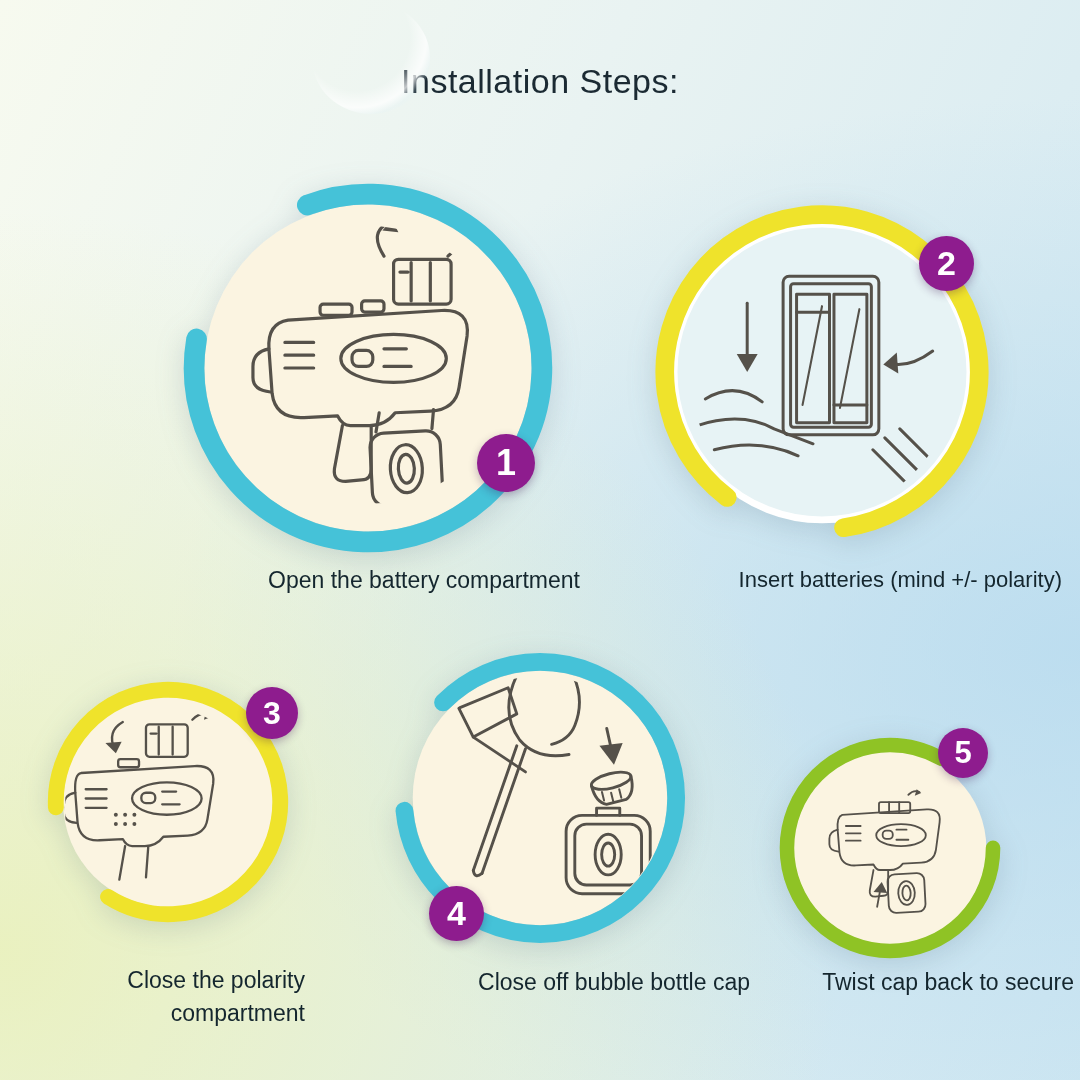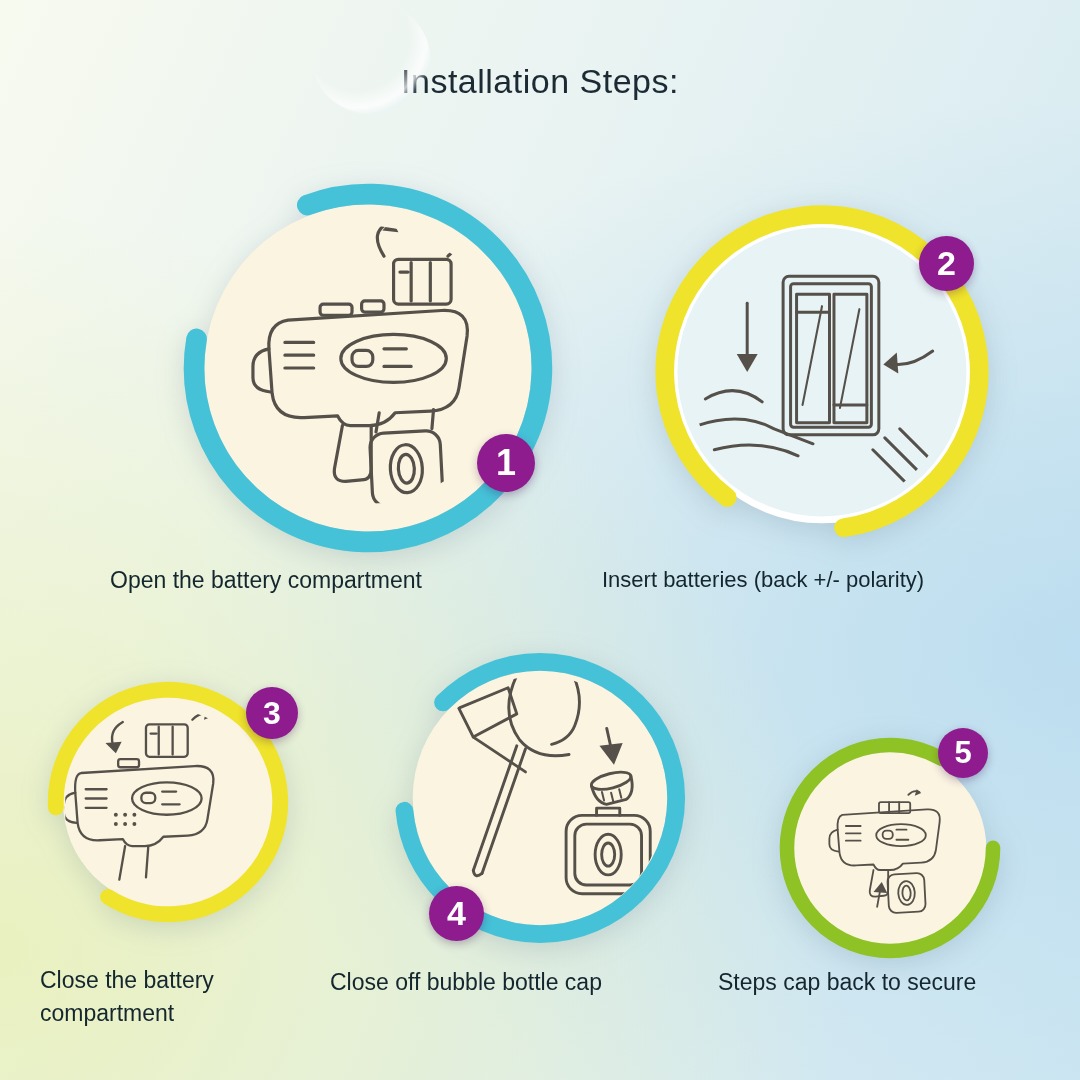--- a/index.html
+++ b/index.html
@@ -25,21 +25,21 @@
   .art{stroke:#55514a;fill:none;stroke-width:2;stroke-linecap:round;stroke-linejoin:round;}
   .art .ah{fill:#55514a;stroke:none;}
   .art .dot{fill:#55514a;stroke:none;}
   .art .thin{stroke-width:1.4;}
   .badge{
     position:absolute;border-radius:50%;background:#8e1c8e;color:#ffffff;
     display:flex;align-items:center;justify-content:center;font-weight:700;
     box-shadow:0 3px 8px rgba(60,20,80,0.3);
   }
   .caption{
-    position:absolute;text-align:left;color:#14262e;font-weight:500;
+    position:absolute;text-align:right;color:#14262e;font-weight:500;
     font-size:23px;line-height:1.45;
   }
 </style>
 </head>
 <body>
 
 <div class="title">Installation Steps:</div>
 <div class="bubble"></div>
 
 <div class="step" style="left:180px;top:180px;width:376px;height:376px;">
@@ -104,21 +104,21 @@
       <path d="M16,130 Q46,120 68,132 L94,142"></path>
       <path d="M28,146 Q58,138 84,150"></path>
       <path d="M142,138 L178,174 M152,132 L188,168 M134,146 L166,178"></path>
     </g>
     <circle class="ring" cx="100" cy="100" r="92.5" stroke="#efe32b" stroke-width="11" pathLength="360" stroke-dasharray="315 45" transform="rotate(127.5 100 100)"></circle>
   </svg>
 </div>
 <div class="badge" style="left:919px;top:236px;width:55px;height:55px;font-size:34px;">
     <span>2</span>
   </div>
-<div class="caption" style="left:602px;top:564px;width:460px;font-size:22px;">Insert batteries (back +/- polarity)</div>
+<div class="caption" style="left:602px;top:564px;width:460px;font-size:22px;">Insert batteries (mind +/- polarity)</div>
 
 <div class="step" style="left:46px;top:680px;width:244px;height:244px;">
   <svg viewBox="0 0 200 200">
     <defs>
         <clipPath id="clip3">
           <circle cx="100" cy="100" r="86"></circle>
         </clipPath>
       </defs>
     <circle cx="100" cy="100" r="86" fill="#fbf4e1"></circle>
     <g class="art" clip-path="url(#clip3)" transform="translate(100 100) scale(0.95) translate(-103 -95)">
@@ -142,21 +142,21 @@
       <rect x="80" y="87" width="12" height="9" rx="4"></rect>
       <path d="M98,86 h12 M98,97 h15"></path>
       <path d="M66,133 L61,162 M86,133 L84,160"></path>
     </g>
     <circle class="ring" cx="100" cy="100" r="92" stroke="#efe32b" stroke-width="13" pathLength="360" stroke-dasharray="305 55" transform="rotate(177.5 100 100)"></circle>
   </svg>
 </div>
 <div class="badge" style="left:246px;top:687px;width:52px;height:52px;font-size:32px;">
     <span>3</span>
   </div>
-<div class="caption" style="left:40px;top:964px;width:265px;">Close the battery compartment</div>
+<div class="caption" style="left:40px;top:964px;width:265px;">Close the polarity compartment</div>
 
 <div class="step" style="left:392px;top:650px;width:296px;height:296px;">
   <svg viewBox="0 0 200 200">
     <defs>
         <clipPath id="clip4">
           <circle cx="100" cy="100" r="86"></circle>
         </clipPath>
       </defs>
     <circle cx="100" cy="100" r="86" fill="#fbf4e1"></circle>
     <g class="art" clip-path="url(#clip4)" transform="translate(100 100) scale(0.98) translate(-100 -98)">
@@ -214,13 +214,13 @@
       </g>
       <path d="M86,170 L90,148"></path>
       <polygon class="ah" points="82,154 91,143 97,155"></polygon>
     </g>
     <circle class="ring" cx="100" cy="100" r="92" stroke="#8fc325" stroke-width="13" pathLength="360" stroke-dasharray="300 60" transform="rotate(0 100 100)"></circle>
   </svg>
 </div>
 <div class="badge" style="left:938px;top:728px;width:50px;height:50px;font-size:31px;">
     <span>5</span>
   </div>
-<div class="caption" style="left:718px;top:966px;width:356px;">Steps cap back to secure</div>
+<div class="caption" style="left:718px;top:966px;width:356px;">Twist cap back to secure</div>
 
 </body></html>

